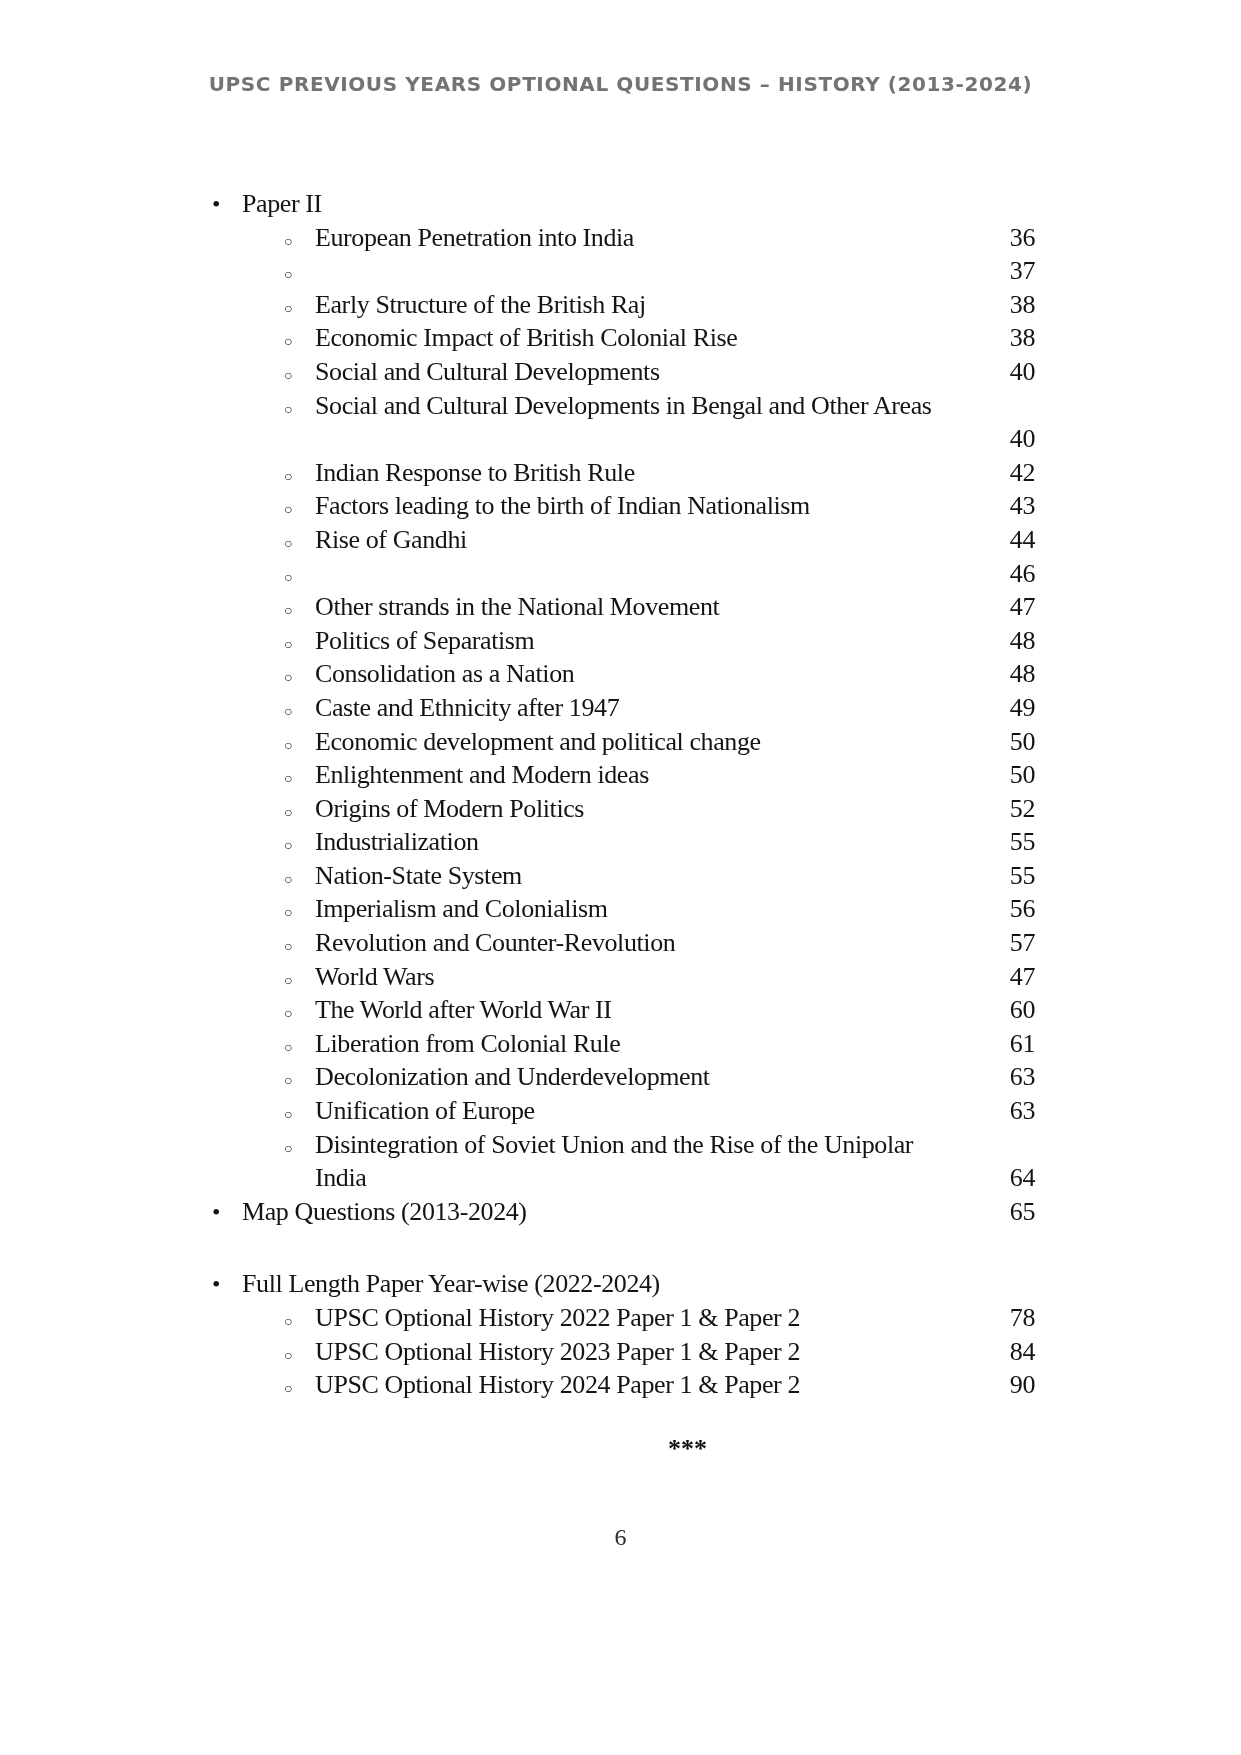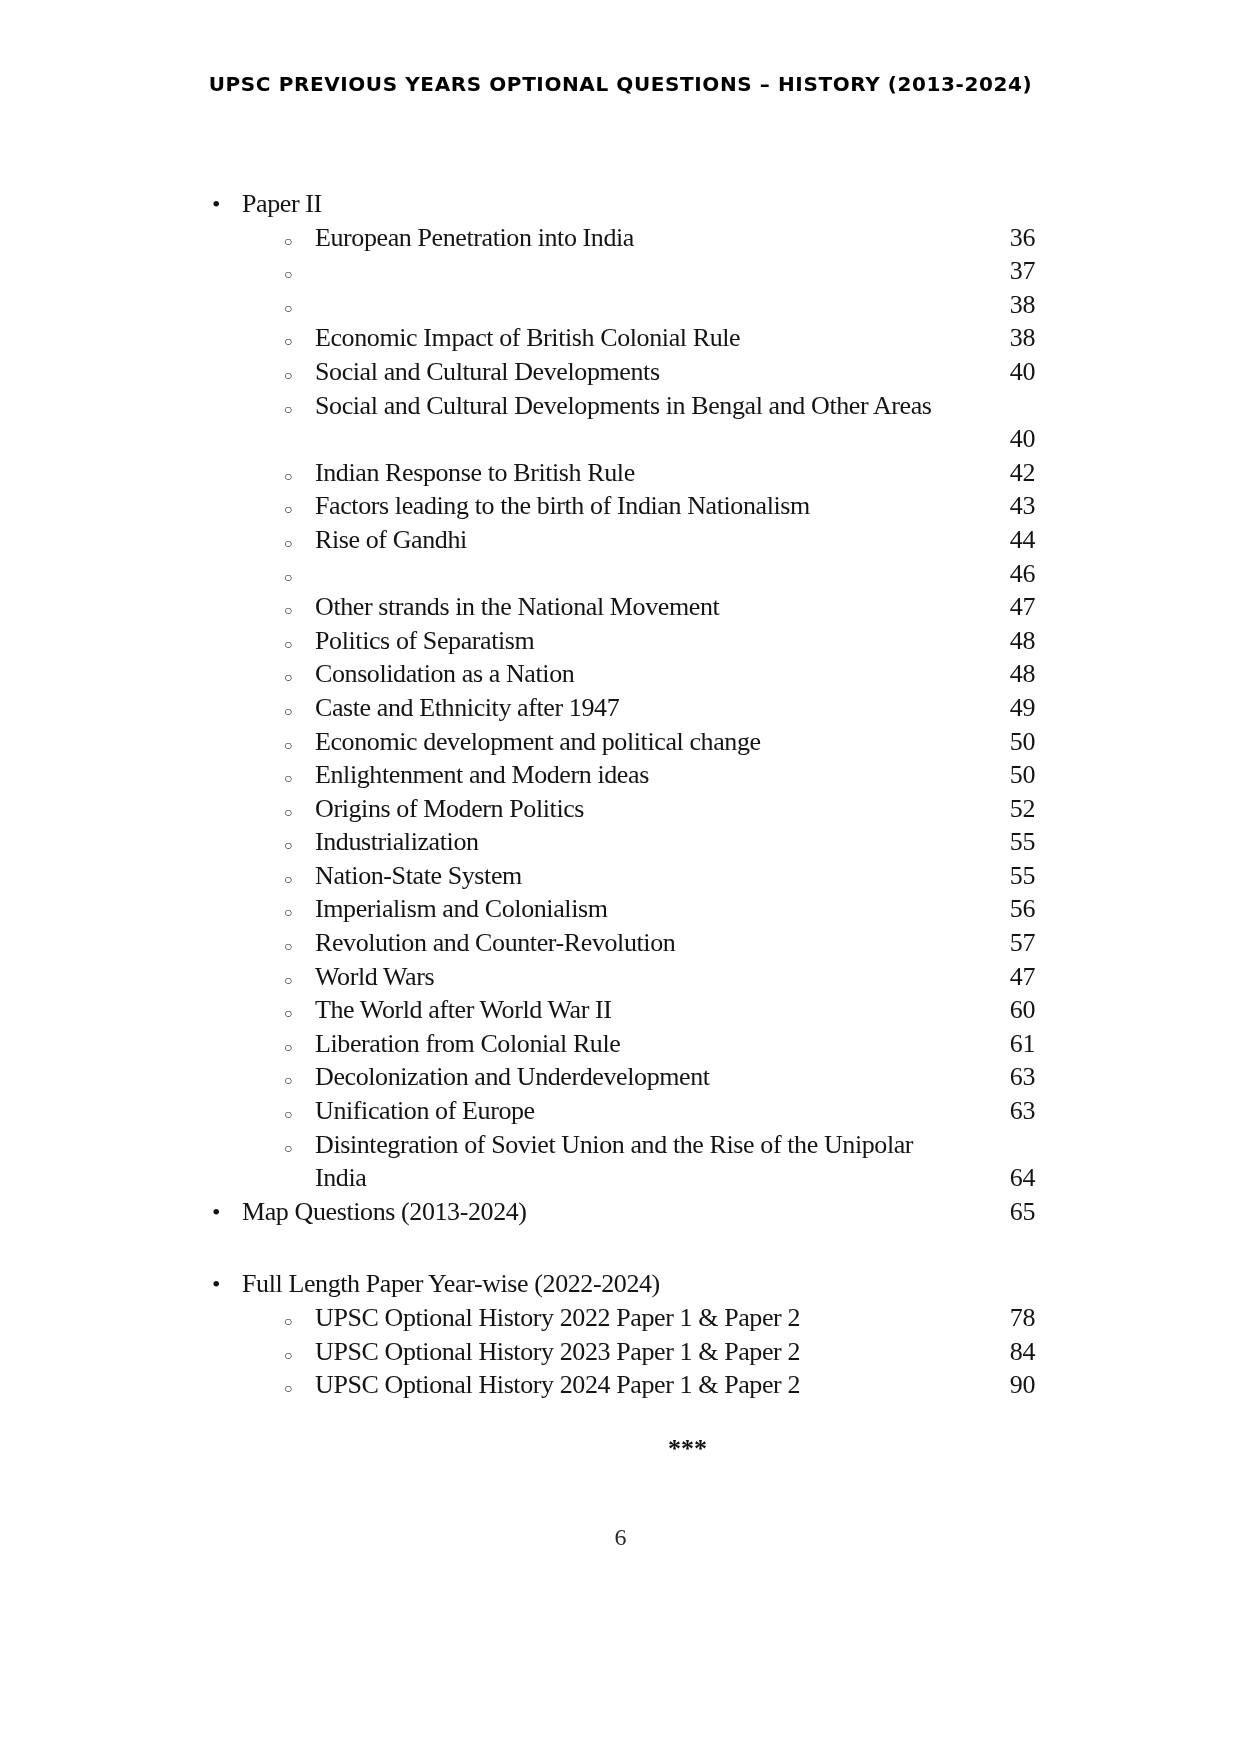--- a/index.html
+++ b/index.html
@@ -15,21 +15,21 @@
     overflow: hidden;
   }
   .doc-header {
     padding-top: 72px;
     text-align: center;
     font-family: "DejaVu Sans", "Liberation Sans", sans-serif;
     font-weight: bold;
     font-size: 20px;
     letter-spacing: 0.6px;
     line-height: 24px;
-    color: #000000;
+    color: #737373;
     white-space: nowrap;
   }
   .toc {
     margin-top: 91px;
     width: 1035px;
     font-size: 26px;
     letter-spacing: -0.4px;
   }
   .toc-row {
     display: flex;
@@ -90,26 +90,27 @@
         <span class="spacer"></span>
         <span class="page-num">36</span>
       </div>
       <div class="toc-row">
         <span class="marker2">○</span>
         <span class="spacer"></span>
         <span class="page-num">37</span>
       </div>
       <div class="toc-row">
         <span class="marker2">○</span>
+        <span class="label">Early Structure of the British Raj</span>
         <span class="spacer"></span>
         <span class="page-num">38</span>
       </div>
       <div class="toc-row">
         <span class="marker2">○</span>
-        <span class="label">Economic Impact of British Colonial Rule</span>
+        <span class="label">Economic Impact of British Colonial Rise</span>
         <span class="spacer"></span>
         <span class="page-num">38</span>
       </div>
       <div class="toc-row">
         <span class="marker2">○</span>
         <span class="label">Social and Cultural Developments</span>
         <span class="spacer"></span>
         <span class="page-num">40</span>
       </div>
       <div class="toc-row">

